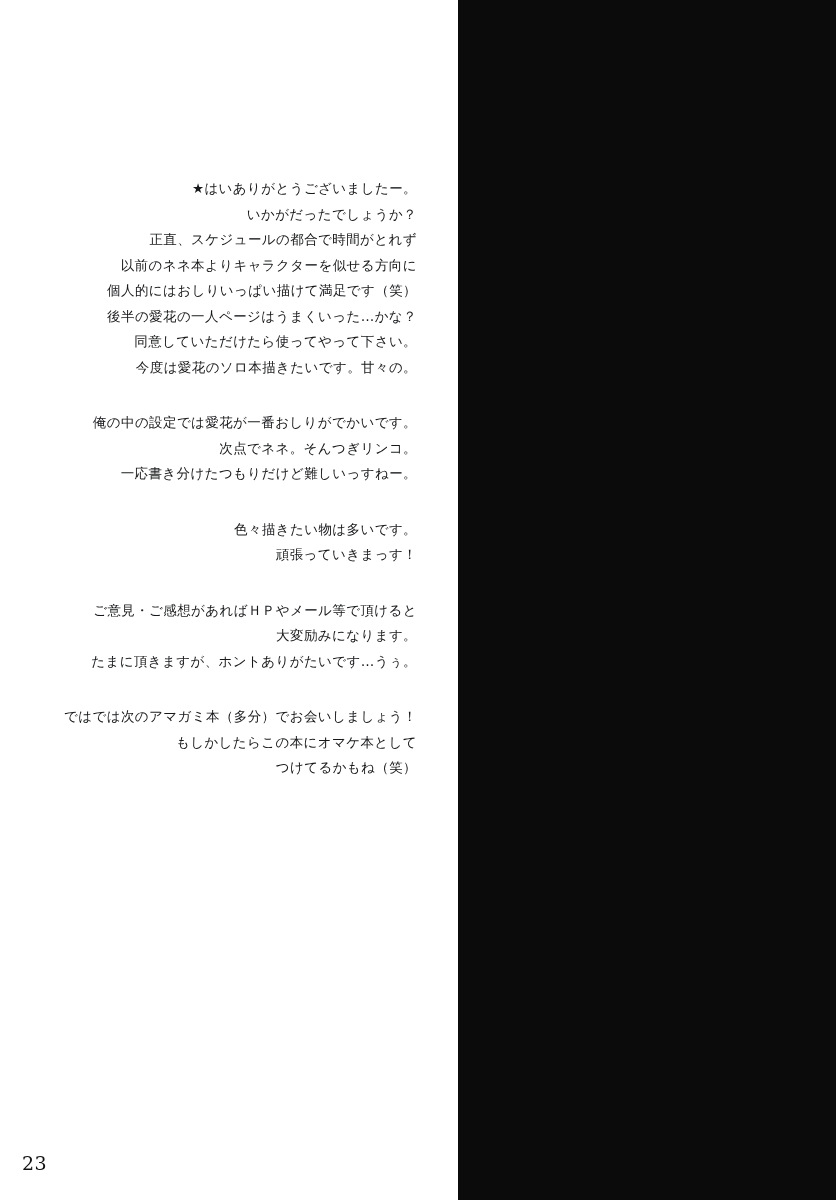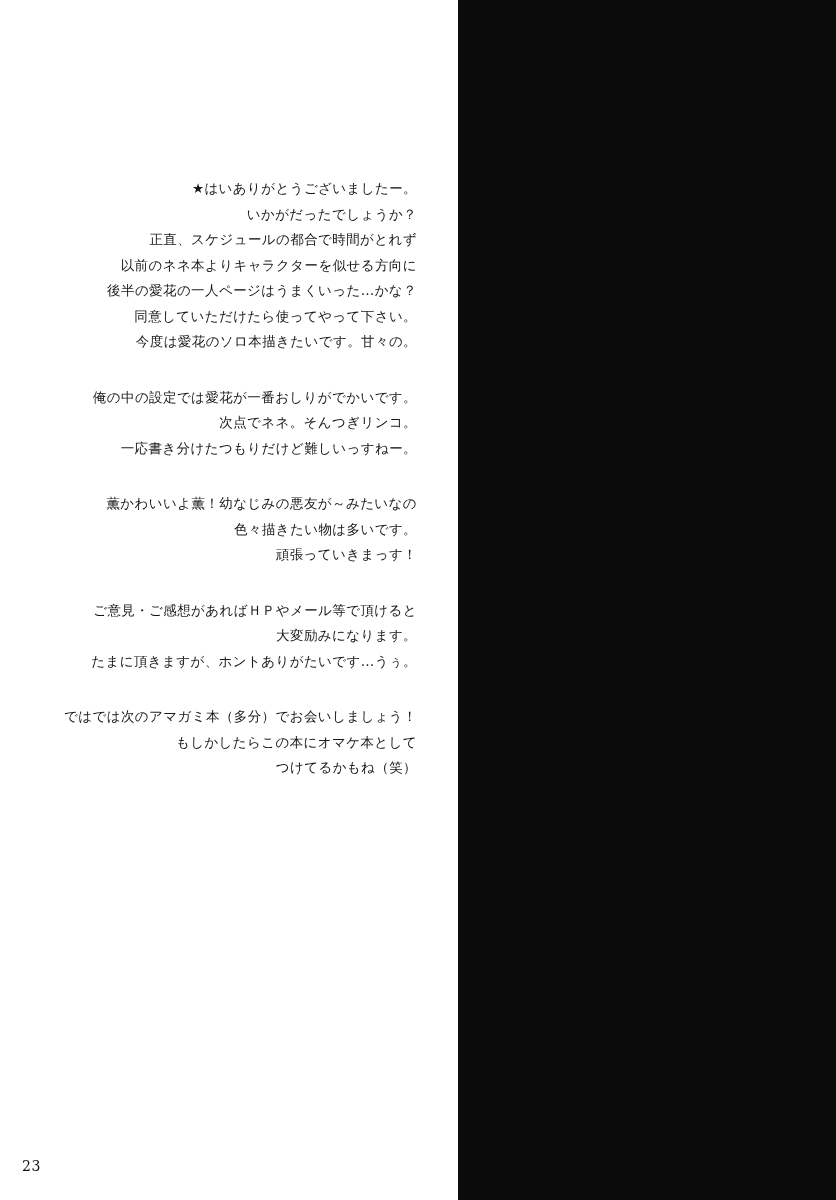--- a/index.html
+++ b/index.html
@@ -47,53 +47,53 @@
     letter-spacing: 0.4px;
     white-space: pre;
   }
   .gap-large {
     margin-bottom: 30px;
   }
   .page-number {
     position: absolute;
     left: 22px;
     bottom: 26px;
-    font-size: 14px;
+    font-size: 19px;
     color: #121212;
     font-family: "DejaVu Serif", "Liberation Serif", serif;
     letter-spacing: 0.5px;
   }
 </style>
 </head>
 <body>
 
 <div class="page">
 
   <div class="dark-panel"></div>
 
   <div class="afterword">
 
     <div class="para">
       <div class="line">★はいありがとうございましたー。</div>
       <div class="line">いかがだったでしょうか？</div>
       <div class="line">正直、スケジュールの都合で時間がとれず</div>
       <div class="line">以前のネネ本よりキャラクターを似せる方向に</div>
+      <div class="line">個人的にはおしりいっぱい描けて満足です（笑）</div>
       <div class="line">後半の愛花の一人ページはうまくいった…かな？</div>
       <div class="line">同意していただけたら使ってやって下さい。</div>
       <div class="line">今度は愛花のソロ本描きたいです。甘々の。</div>
     </div>
 
     <div class="para">
       <div class="line">俺の中の設定では愛花が一番おしりがでかいです。</div>
       <div class="line">次点でネネ。そんつぎリンコ。</div>
       <div class="line">一応書き分けたつもりだけど難しいっすねー。</div>
     </div>
 
     <div class="para">
-      <div class="line">薫かわいいよ薫！幼なじみの悪友が～みたいなの</div>
       <div class="line">色々描きたい物は多いです。</div>
       <div class="line">頑張っていきまっす！</div>
     </div>
 
     <div class="para gap-large">
       <div class="line">ご意見・ご感想があればＨＰやメール等で頂けると</div>
       <div class="line">大変励みになります。</div>
       <div class="line">たまに頂きますが、ホントありがたいです…うぅ。</div>
     </div>
 

